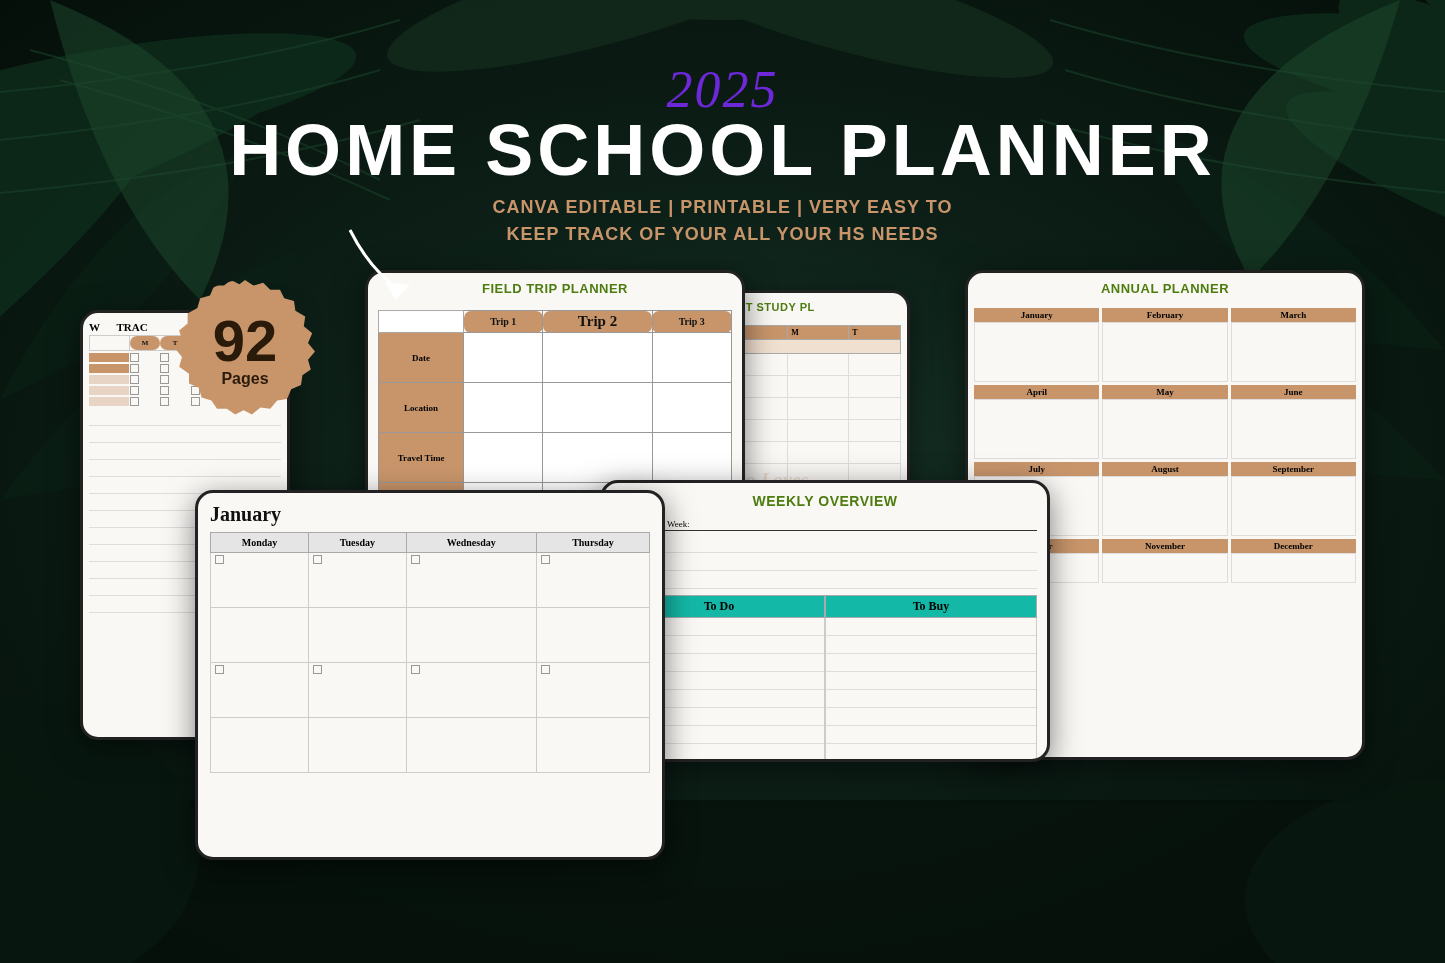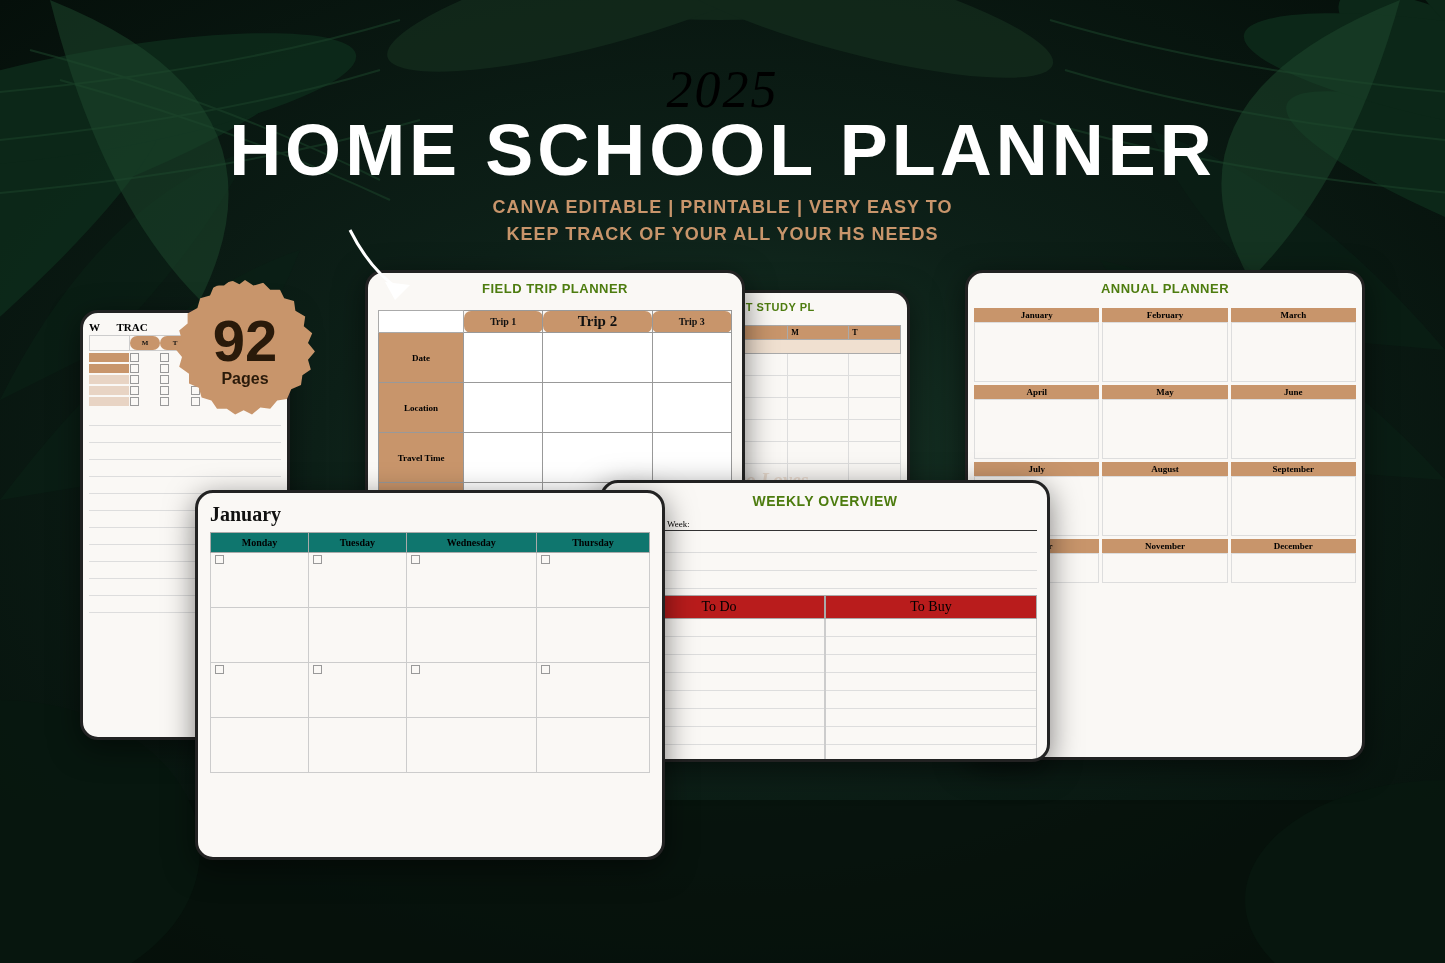--- a/index.html
+++ b/index.html
@@ -23,21 +23,21 @@
       position: absolute;
       top: 60px;
       left: 0;
       right: 0;
       text-align: center;
       z-index: 10;
     }
 
     .year-text {
       font-size: 52px;
-      color: #000000;
+      color: #6d28d9;
       font-style: italic;
       font-family: Georgia, serif;
       letter-spacing: 2px;
     }
 
     .title-main {
       font-size: 72px;
       color: #ffffff;
       font-family: 'Arial Black', sans-serif;
       font-weight: 900;
@@ -216,21 +216,21 @@
     }
 
     
     .jan-table {
       width: 100%;
       border-collapse: collapse;
       font-size: 9px;
     }
 
     .jan-table th {
-      background: #0f766e;
+      background: #e5e5e5;
       text-align: center;
       padding: 4px 2px;
       font-size: 10px;
       border: 1px solid #aaa;
     }
 
     .jan-table td {
       border: 1px solid #ccc;
       height: 55px;
       vertical-align: top;
@@ -258,24 +258,24 @@
     }
 
     .wo-two-col {
       display: grid;
       grid-template-columns: 1fr 1fr;
       gap: 0;
       margin-top: 6px;
     }
 
     .wo-col-header {
-      background: #b91c1c;
+      background: #14b8a6;
       text-align: center;
-      font-size: 14px;
-      font-weight: normal;
+      font-size: 12px;
+      font-weight: bold;
       padding: 3px;
       border: 1px solid #aaa;
     }
 
     .wo-col-lines {
       border: 1px solid #ccc;
       border-top: none;
     }
 
     .wo-col-line {

